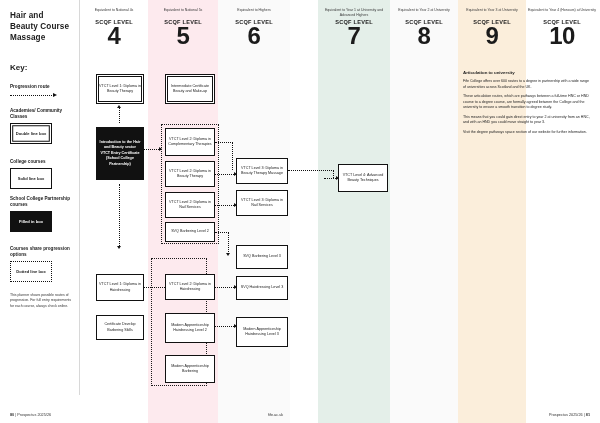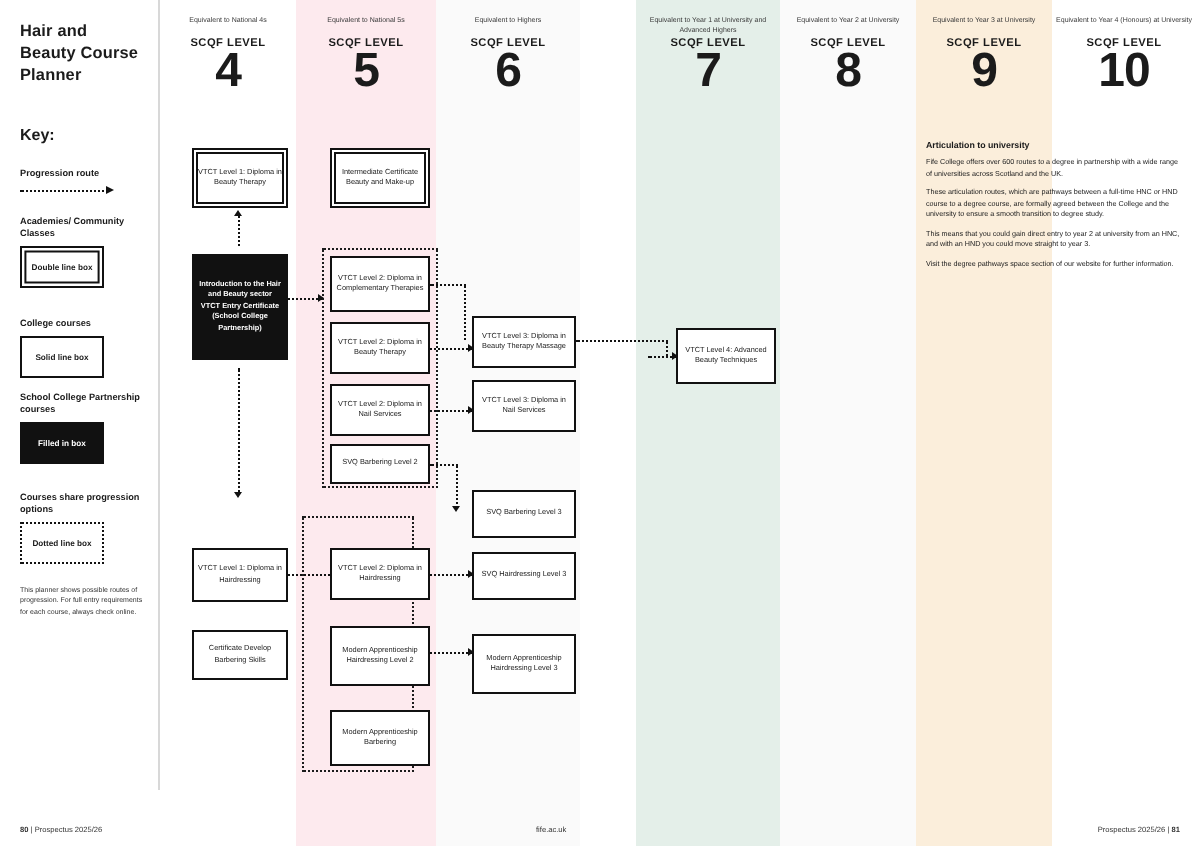--- a/index.html
+++ b/index.html
@@ -95,21 +95,21 @@
   <div class="band band-4"></div>
   <div class="band band-5"></div>
   <div class="band band-6"></div>
   <div class="band band-gap"></div>
   <div class="band band-7"></div>
   <div class="band band-8"></div>
   <div class="band band-9"></div>
   <div class="band band-10"></div>
 
   <div class="left-panel">
-    <div class="doc-title">Hair and Beauty Course Planner</div>
+    <div class="doc-title">Hair and Beauty Course Massage</div>
   </div>
   <div class="key-divider"></div>
   <div class="key-head">Key:</div>
 
   <div class="key-block" style="top:84px;">
     <div class="key-label">Progression route</div>
     <div class="arrow-dotted">
       <span class="dots"></span>
         <span class="tip"></span>
     </div>

